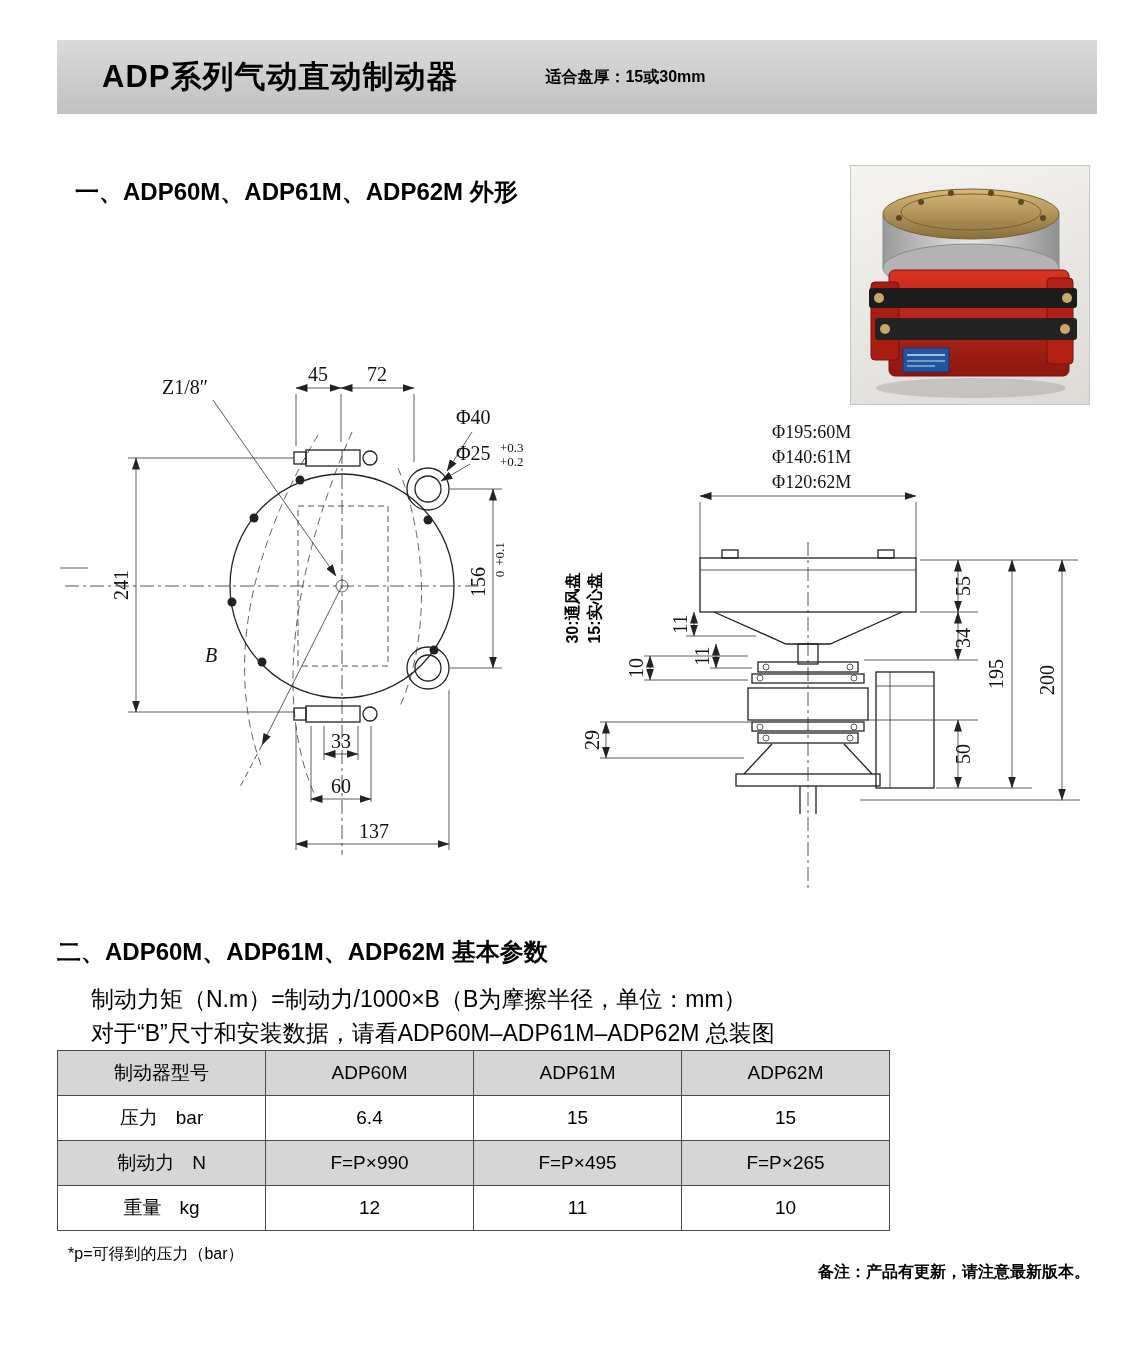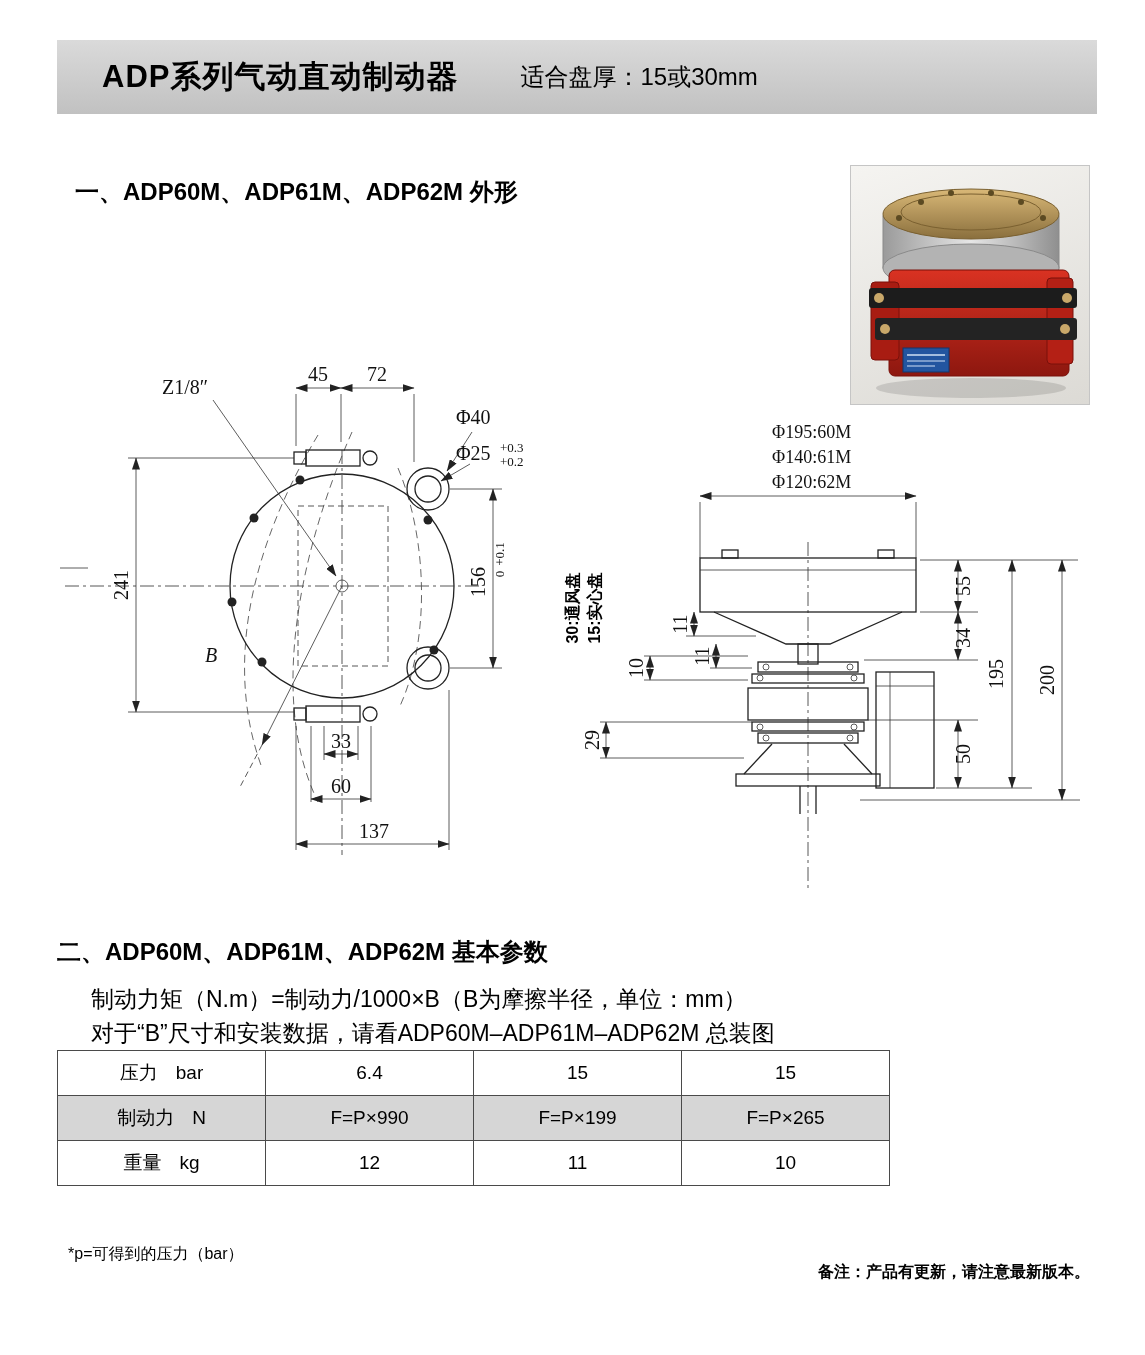--- a/index.html
+++ b/index.html
@@ -4,21 +4,21 @@
 <style>
   html,body{margin:0;padding:0;background:#ffffff}
   .page{position:relative;width:1145px;height:1355px;background:#fff;
         font-family:"Liberation Sans",sans-serif;color:#000;overflow:hidden}
 
   
   .titlebar{position:absolute;left:57px;top:40px;width:1040px;height:74px;
             background:linear-gradient(180deg,#dadada,#c1c1c1);
             display:flex;align-items:center}
   .titlebar h1{font-size:31px;font-weight:bold;margin:0 0 0 45px;letter-spacing:1px}
-  .titlebar .sub{font-size:24px;font-weight:normal;margin-left:62px}
+  .titlebar .sub{font-size:16px;font-weight:bold;margin-left:87px}
 
   .sec-heading{position:absolute;font-size:24px;font-weight:bold;margin:0}
   #sec1{left:75px;top:176px}
   #sec2{left:57px;top:936px}
 
   .note{position:absolute;font-size:23px;margin:6px}
   #note1{left:85px;top:978px}
   #note2{left:85px;top:1012px}
 
   .photo{position:absolute;left:850px;top:165px;width:238px;height:238px;
@@ -289,30 +289,36 @@
       <text class="dtx" x="599" y="390" text-anchor="middle" transform="rotate(-90 599 390)">29</text>
     </g>
   </svg>
 
   <h2 class="sec-heading" id="sec2">二、ADP60M、ADP61M、ADP62M 基本参数</h2>
   <p class="note" id="note1">制动力矩（N.m）=制动力/1000×B（B为摩擦半径，单位：mm）</p>
   <p class="note" id="note2">对于“B”尺寸和安装数据，请看ADP60M–ADP61M–ADP62M 总装图</p>
 
   <table class="params">
     <tbody>
+        <tr class="shade">
+      <td>制动器型号</td>
+      <td>ADP60M</td>
+      <td>ADP61M</td>
+      <td>ADP62M</td>
+    </tr>
     <tr>
       <td><span>压力</span><span class="unit">bar</span></td>
       <td>6.4</td>
       <td>15</td>
       <td>15</td>
     </tr>
     <tr class="shade">
       <td><span>制动力</span><span class="unit">N</span></td>
       <td>F=P×990</td>
-      <td>F=P×199</td>
+      <td>F=P×495</td>
       <td>F=P×265</td>
     </tr>
     <tr>
       <td><span>重量</span><span class="unit">kg</span></td>
       <td>12</td>
       <td>11</td>
       <td>10</td>
     </tr>
   </tbody>
     </table>

